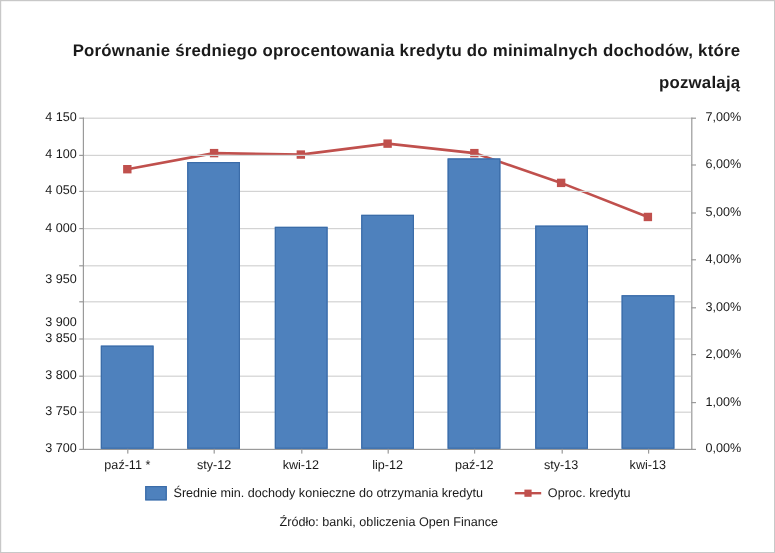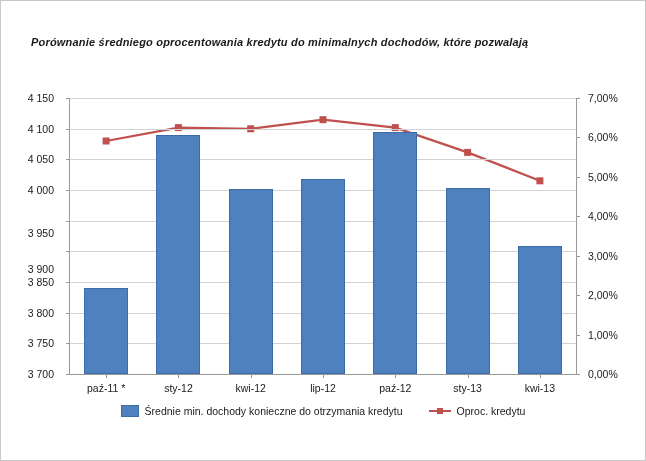--- a/index.html
+++ b/index.html
@@ -19,26 +19,25 @@
     width: 646px;
     height: 461px;
     box-sizing: border-box;
     border: 1px solid #c8c8c8;
   }
   #title {
     position: absolute;
     left: 30px;
     top: 28px;
     width: 586px;
-    text-align: left;
-    font-size: 11px;
+    text-align: right;
+    font-size: 14px;
     font-weight: bold;
     line-height: 26px;
     letter-spacing: 0.2px;
-    font-style: italic;
   }
   #title .line2 { display: block; }
 
   
   #plot {
     position: absolute;
     left: 68px;
     top: 97px;
     width: 508px;
     height: 277px;
@@ -55,21 +54,21 @@
     border-top: 1px solid #d3d3d3;
   }
   .ytick-left, .ytick-right {
     position: absolute;
     font-size: 10.5px;
     color: #1a1a1a;
     white-space: nowrap;
   }
   .ytick-left {
     right: 100%;
-    margin-right: 16px;
+    margin-right: 6px;
     text-align: right;
     transform: translateY(-50%);
   }
   .ytick-right {
     left: 100%;
     margin-left: 12px;
     text-align: left;
     transform: translateY(-50%);
   }
   .tickmark {
@@ -257,13 +256,14 @@
     </div>
     <div class="legend-item">
       <span class="swatch-line">
         <span class="ln"></span>
           <span class="mk"></span>
       </span>
       <span>Oproc. kredytu</span>
     </div>
   </div>
 
+  <div id="source">Źródło: banki, obliczenia Open Finance</div>
 </div>
 
 </body></html>

